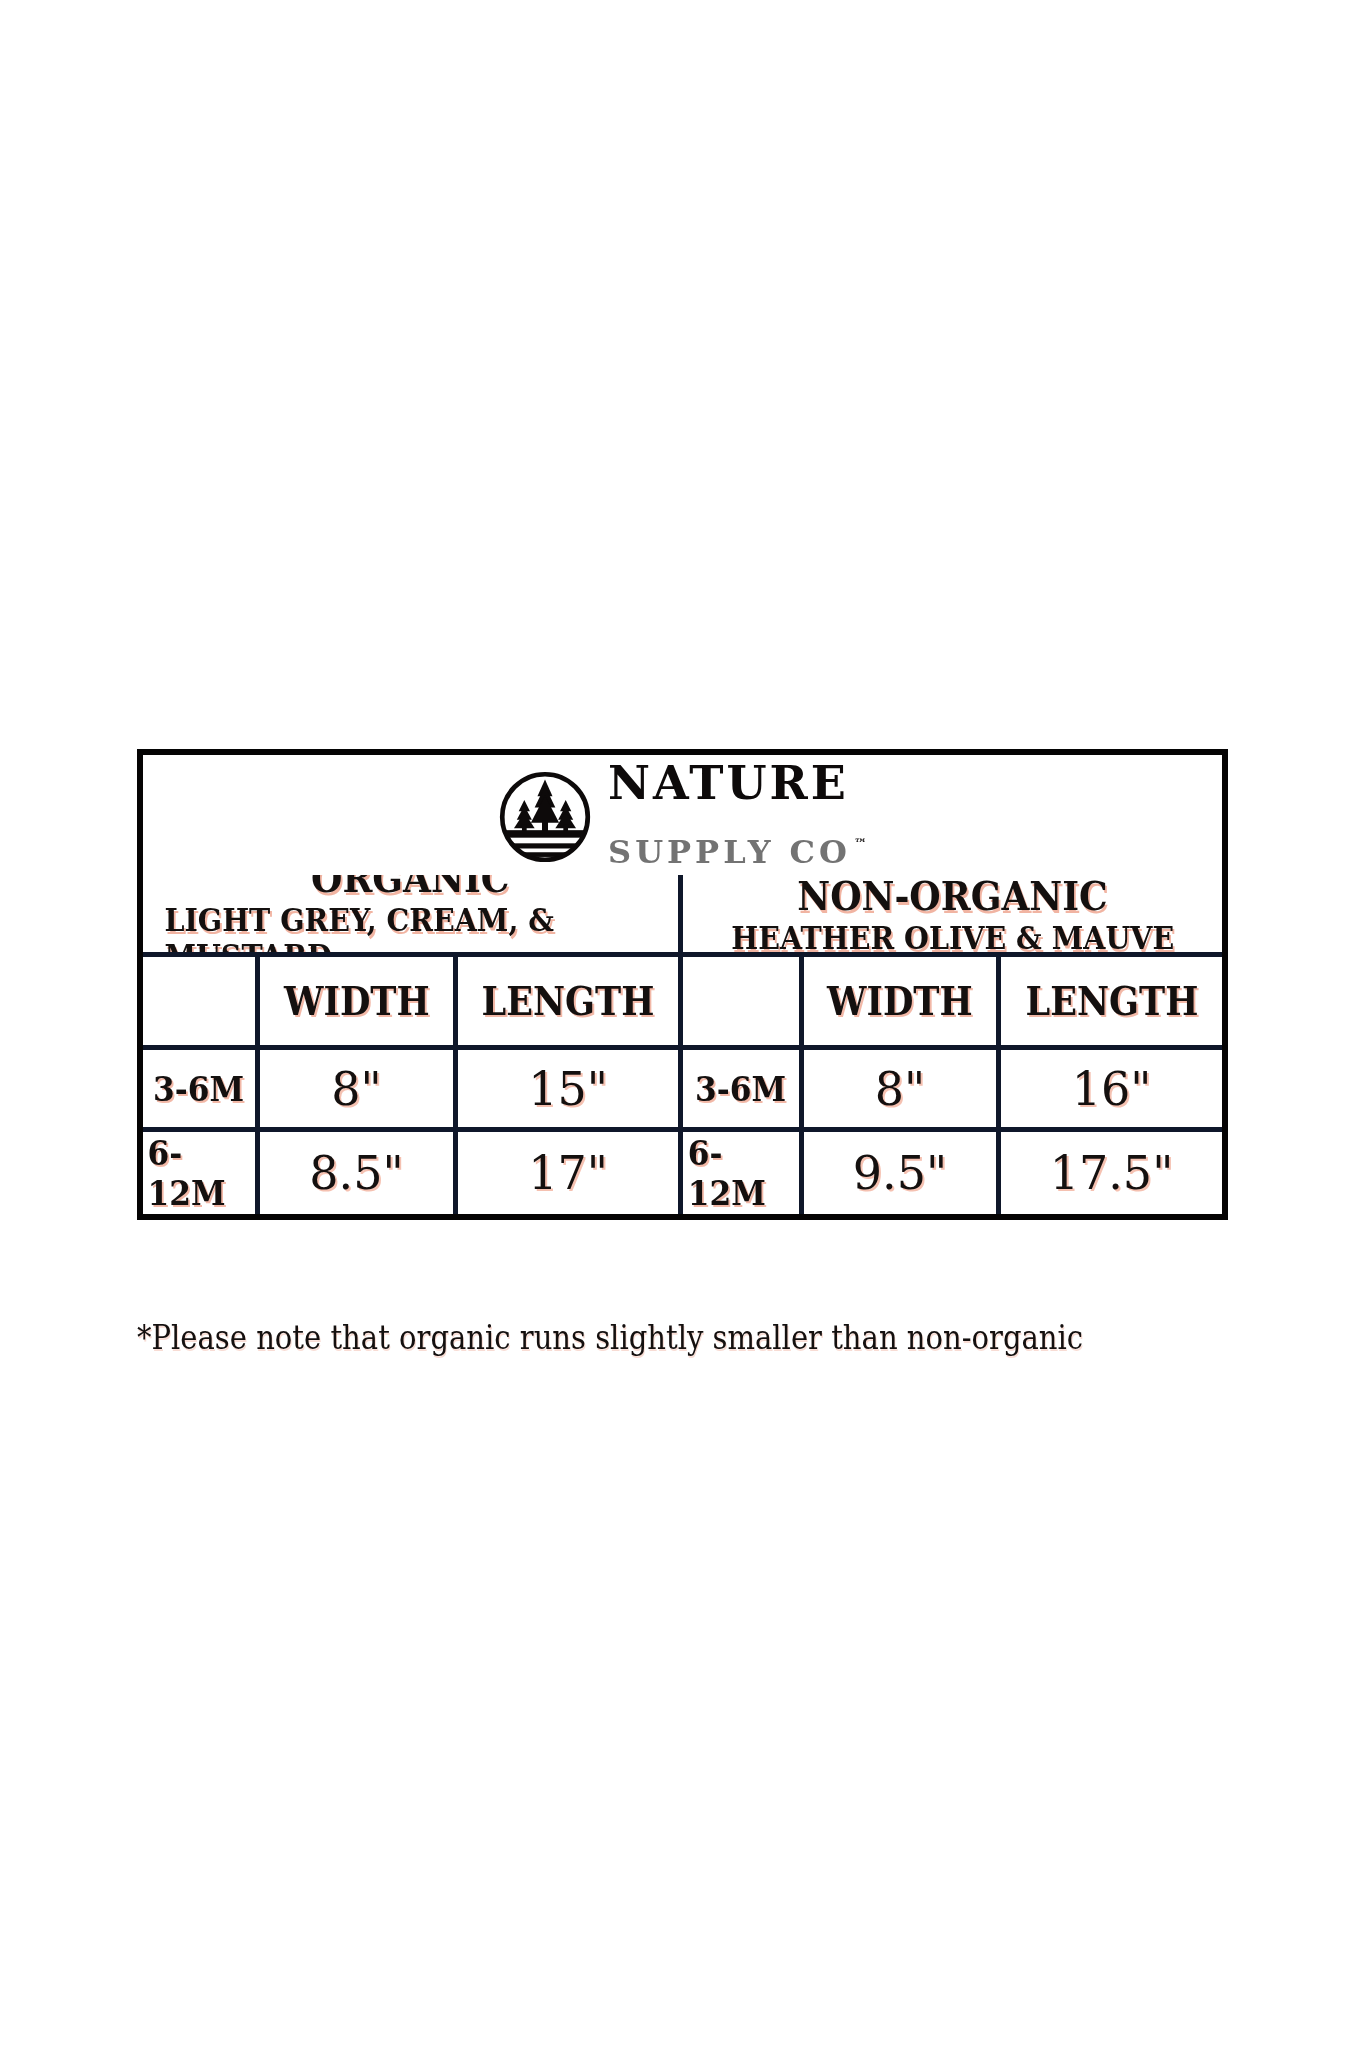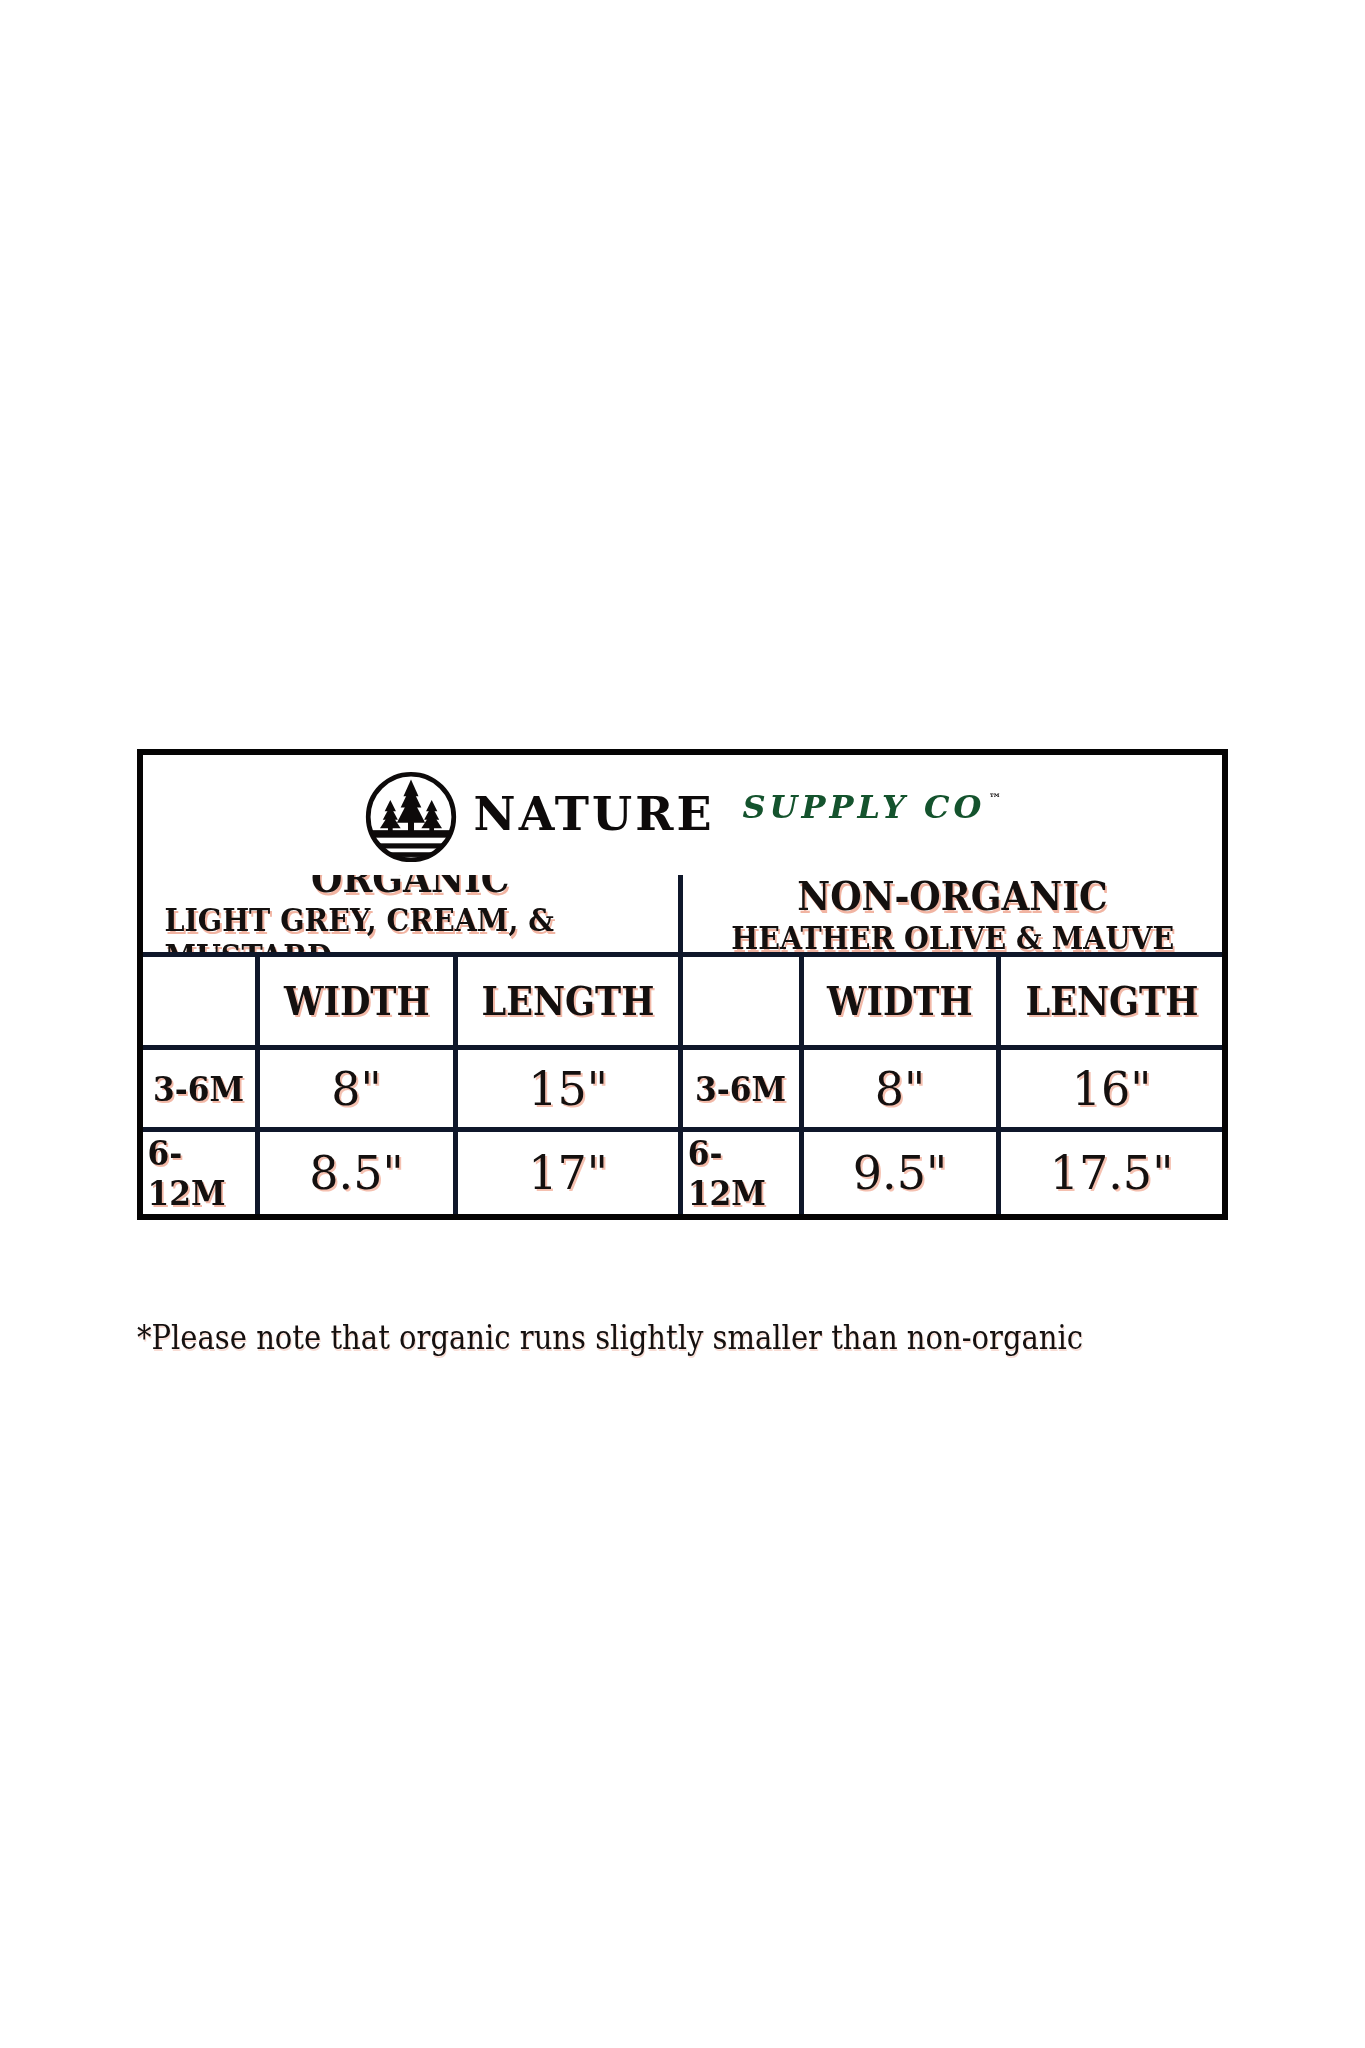--- a/index.html
+++ b/index.html
@@ -17,24 +17,24 @@
     box-sizing:border-box;
     background:#ffffff;
   }
   
   .brand-header{
     height:120px;
     display:flex;align-items:center;justify-content:center;gap:16px;
   }
   .logo{width:94px;height:94px;color:#0d0a0a;flex:0 0 auto;margin-top:3px;}
   .logo svg{width:100%;height:100%;display:block;}
-  .brand-text{display:flex;flex-direction:row;align-items:flex-start;line-height:1.04;gap:28px;}
+  .brand-text{display:flex;flex-direction:column;align-items:flex-start;line-height:1.04;gap:28px;}
   .brand-line1{font-weight:bold;font-size:46px;letter-spacing:3px;color:#0d0a0a;}
   .brand-line2-wrap{display:flex;align-items:flex-start;}
-  .brand-line2{font-weight:bold;font-size:32px;letter-spacing:4px;color:#14532d;font-style:italic;}
+  .brand-line2{font-weight:bold;font-size:32px;letter-spacing:4px;color:#737373;}
   .tm{font-size:13px;font-weight:bold;margin-left:3px;margin-top:1px;color:#0d0a0a;}
   
   .banner{
     height:90px;background:#0b0807;
     display:flex;align-items:center;justify-content:center;
     overflow:hidden;
   }
   .banner-title{
     color:#ffffff;font-weight:bold;font-size:64px;
     white-space:pre;display:inline-block;

